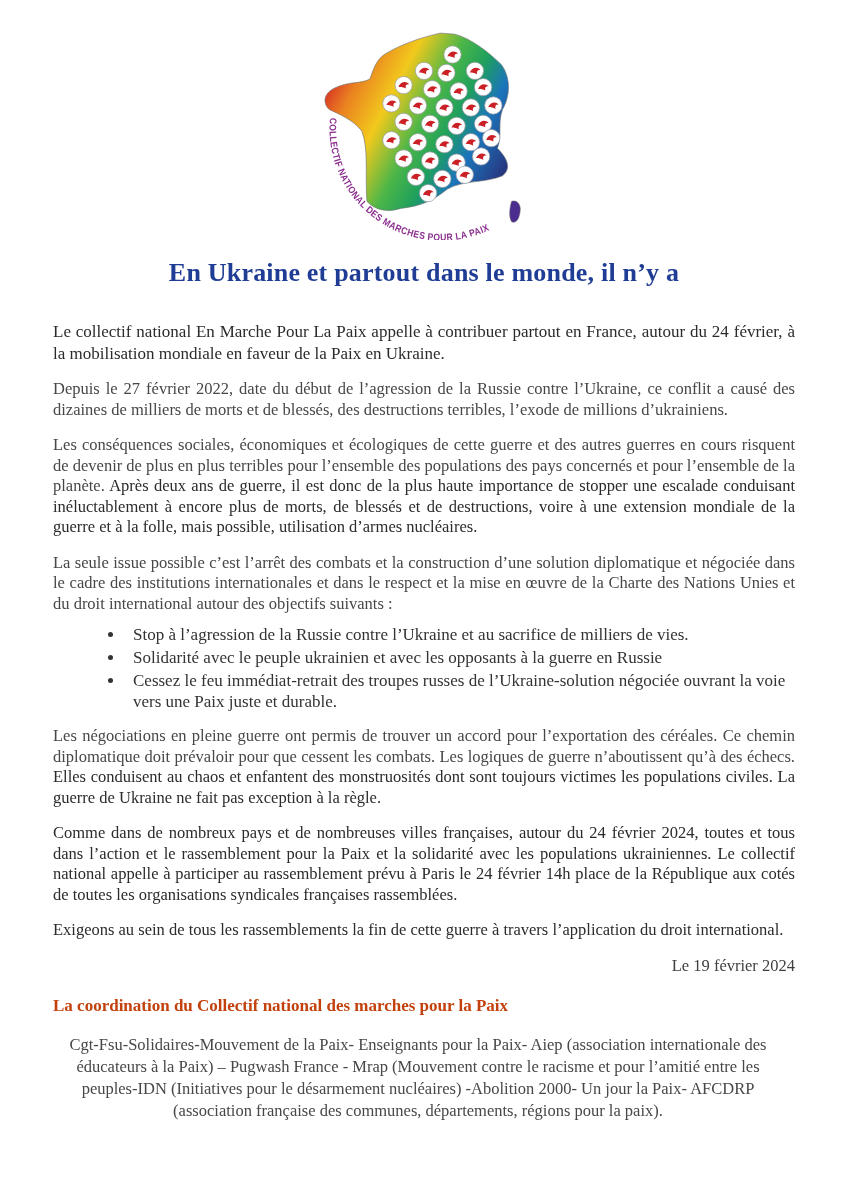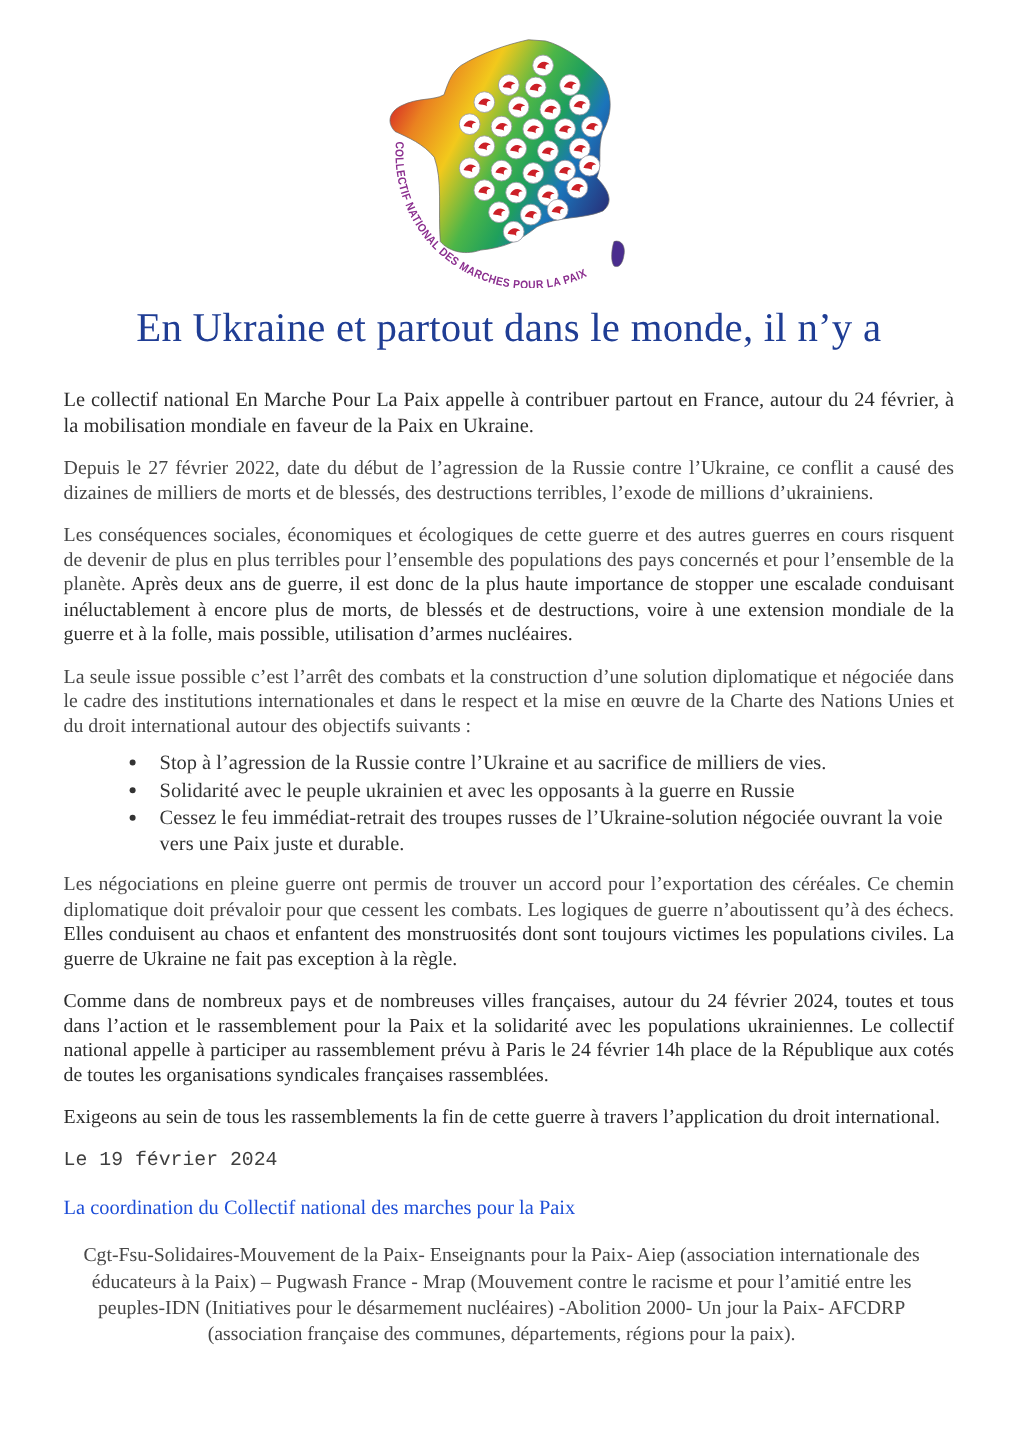--- a/index.html
+++ b/index.html
@@ -22,23 +22,23 @@
   .logo-wrap {
     text-align: center;
     margin: 0 0 2px 0;
   }
   .logo-svg {
     width: 208px;
     height: 214px;
   }
   h1.doc-title {
     font-family: "Liberation Serif", serif;
-    font-weight: 400;
+    font-weight: 700;
     color: #1f3d94;
-    font-size: 34px;
+    font-size: 26px;
     line-height: 45px;
     text-align: center;
     margin: 6px 0 26px 0;
     letter-spacing: 0.2px;
   }
   p.para {
     font-size: 16.5px;
     line-height: 20.5px;
     color: #474747;
     margin: 0 0 15px 0;
@@ -59,28 +59,27 @@
     list-style-type: disc;
   }
   ul.objectives li {
     font-size: 17px;
     line-height: 21px;
     color: #333333;
     padding-left: 8px;
     margin: 0 0 2px 16px;
   }
   p.date-line {
-    text-align: left;
+    text-align: right;
     margin: 2px 0 20px 0;
     color: #3f3f3f;
-    font-family: Liberation Mono, monospace;
   }
   p.coord-heading {
-    font-weight: normal;
-    color: #1d4ed8;
+    font-weight: bold;
+    color: #c2410c;
     font-size: 17px;
     margin-bottom: 17px;
   }
   p.orgs {
     text-align: center;
     line-height: 22px;
     max-width: 730px;
   }
 </style>
 </head>

